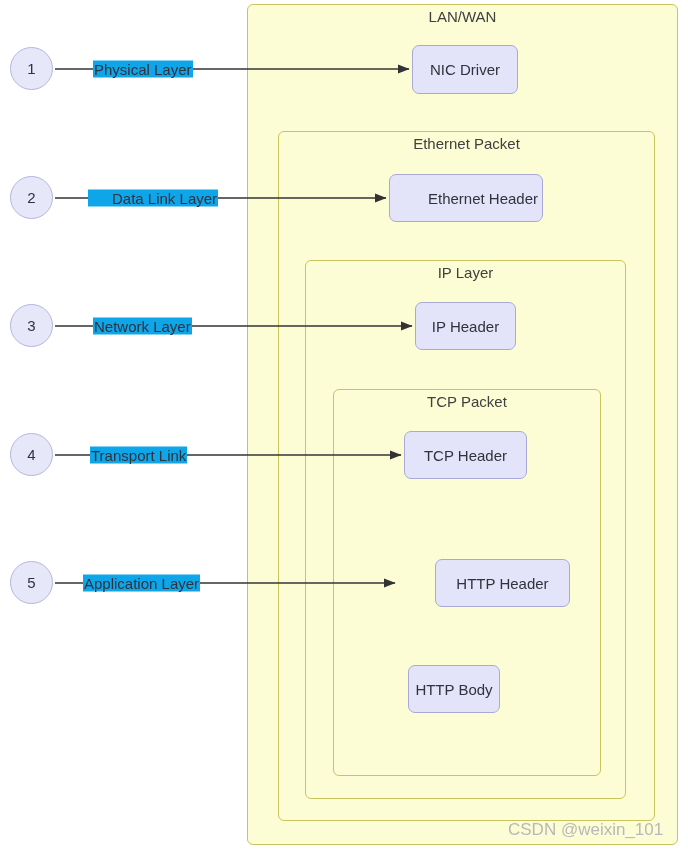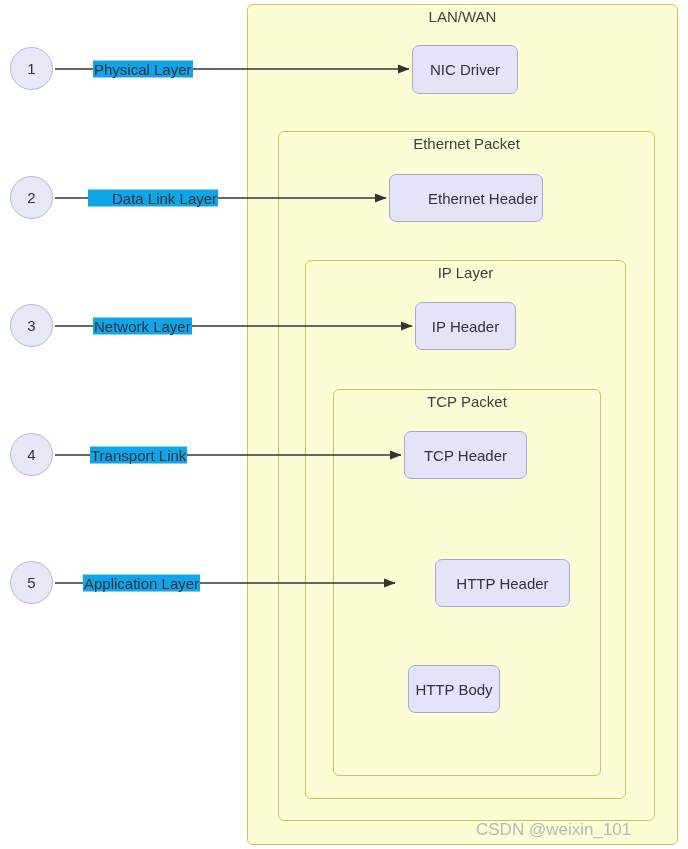--- a/index.html
+++ b/index.html
@@ -178,15 +178,15 @@
     <line x1="55" y1="455" x2="401" y2="455" stroke="#333333" stroke-width="1.3" marker-end="url(#arrowhead)"></line>
     <line x1="55" y1="583" x2="395" y2="583" stroke="#333333" stroke-width="1.3" marker-end="url(#arrowhead)"></line>
   </svg>
 
   <div class="edge-label" style="left:93px; top:69px;">Physical Layer</div>
   <div class="edge-label" style="left:88px; top:198px;padding-left:24px;">Data Link Layer</div>
   <div class="edge-label" style="left:93px; top:326px;">Network Layer</div>
   <div class="edge-label" style="left:90px; top:455px;">Transport Link</div>
   <div class="edge-label" style="left:83px; top:583px;">Application Layer</div>
 
-  <div class="watermark" style="left:476px; top:820px;">CSDN @weixin_101</div>
+  <div class="watermark" style="left:508px; top:820px;">CSDN @weixin_101</div>
 
 </div>
 
 </body></html>

